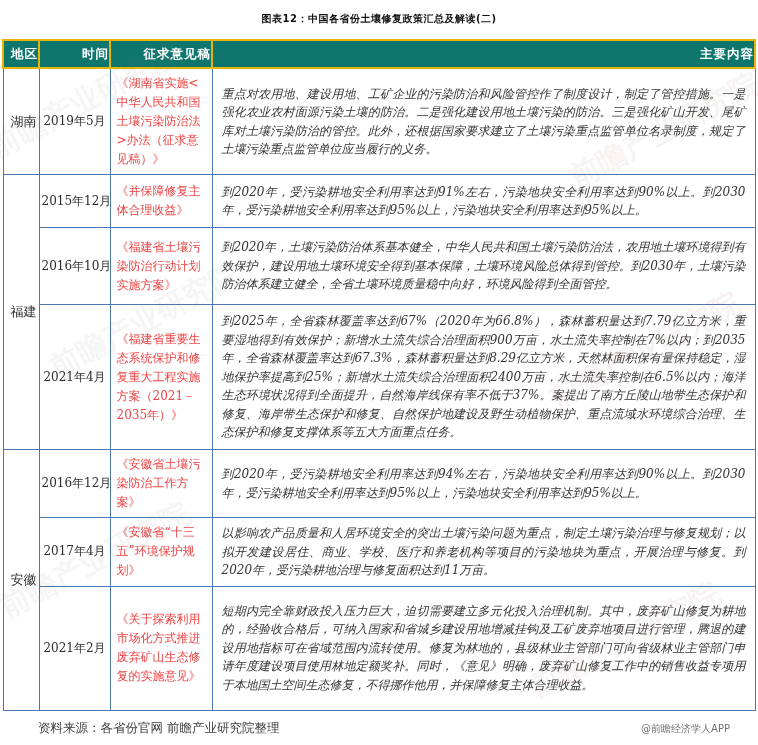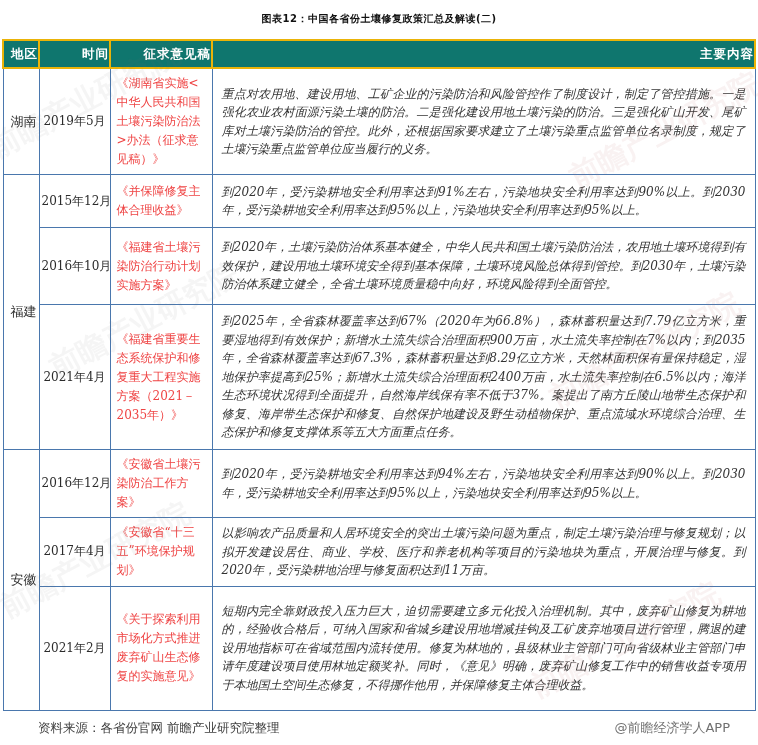--- a/index.html
+++ b/index.html
@@ -62,21 +62,21 @@
     font-style: italic;
   }
 
   .footer {
     position: absolute; left: 0; right: 0; bottom: 8px;
     display: flex; justify-content: space-between; align-items: center;
     padding: 0 28px 0 12px;
     margin-left: 26px;
   }
   .source-note { font-size: 12.5px; color: #404040; }
-  .credit-note { font-size: 13px; color: #707070; }
+  .credit-note { font-size: 10px; color: #707070; }
 
   
   .wm-layer { position: absolute; inset: 0; pointer-events: none; z-index: 2; }
   .wm {
     position: absolute; font-size: 30px; font-weight: bold;
     color: rgba(120,120,120,0.07); white-space: nowrap;
     transform: rotate(-28deg);
   }
   .wm.pink { color: rgba(190,110,110,0.09); }
 </style>

